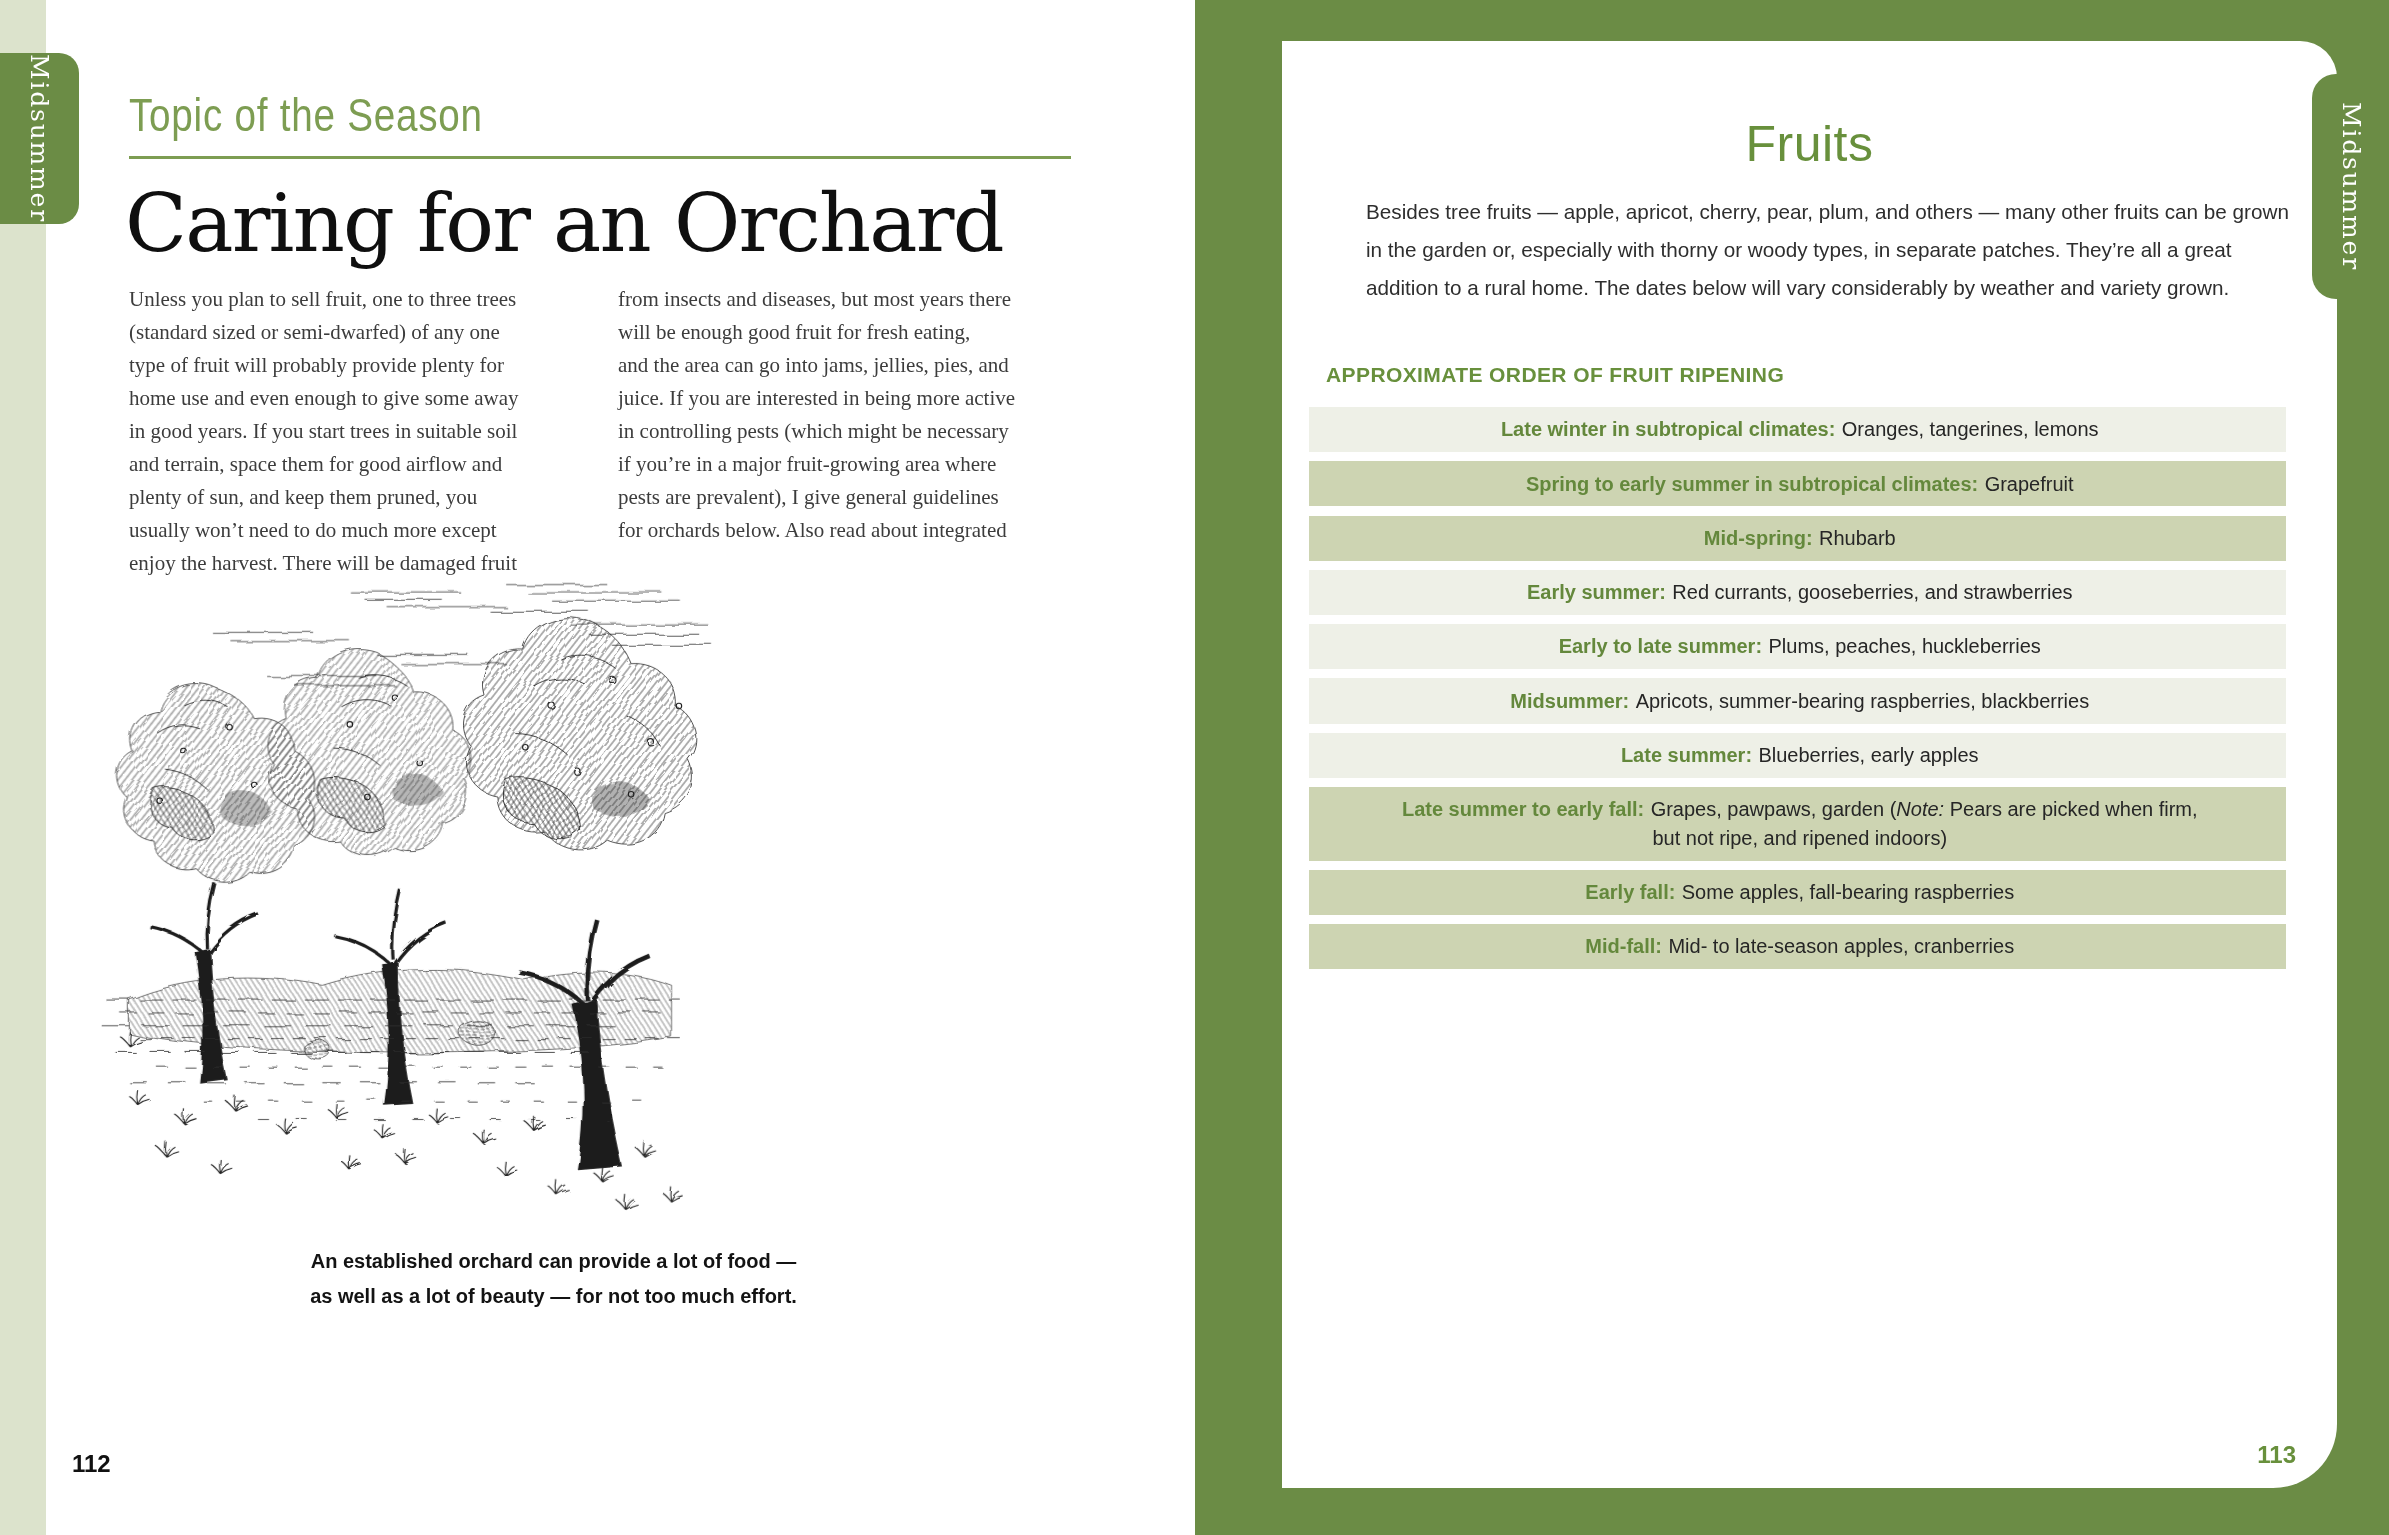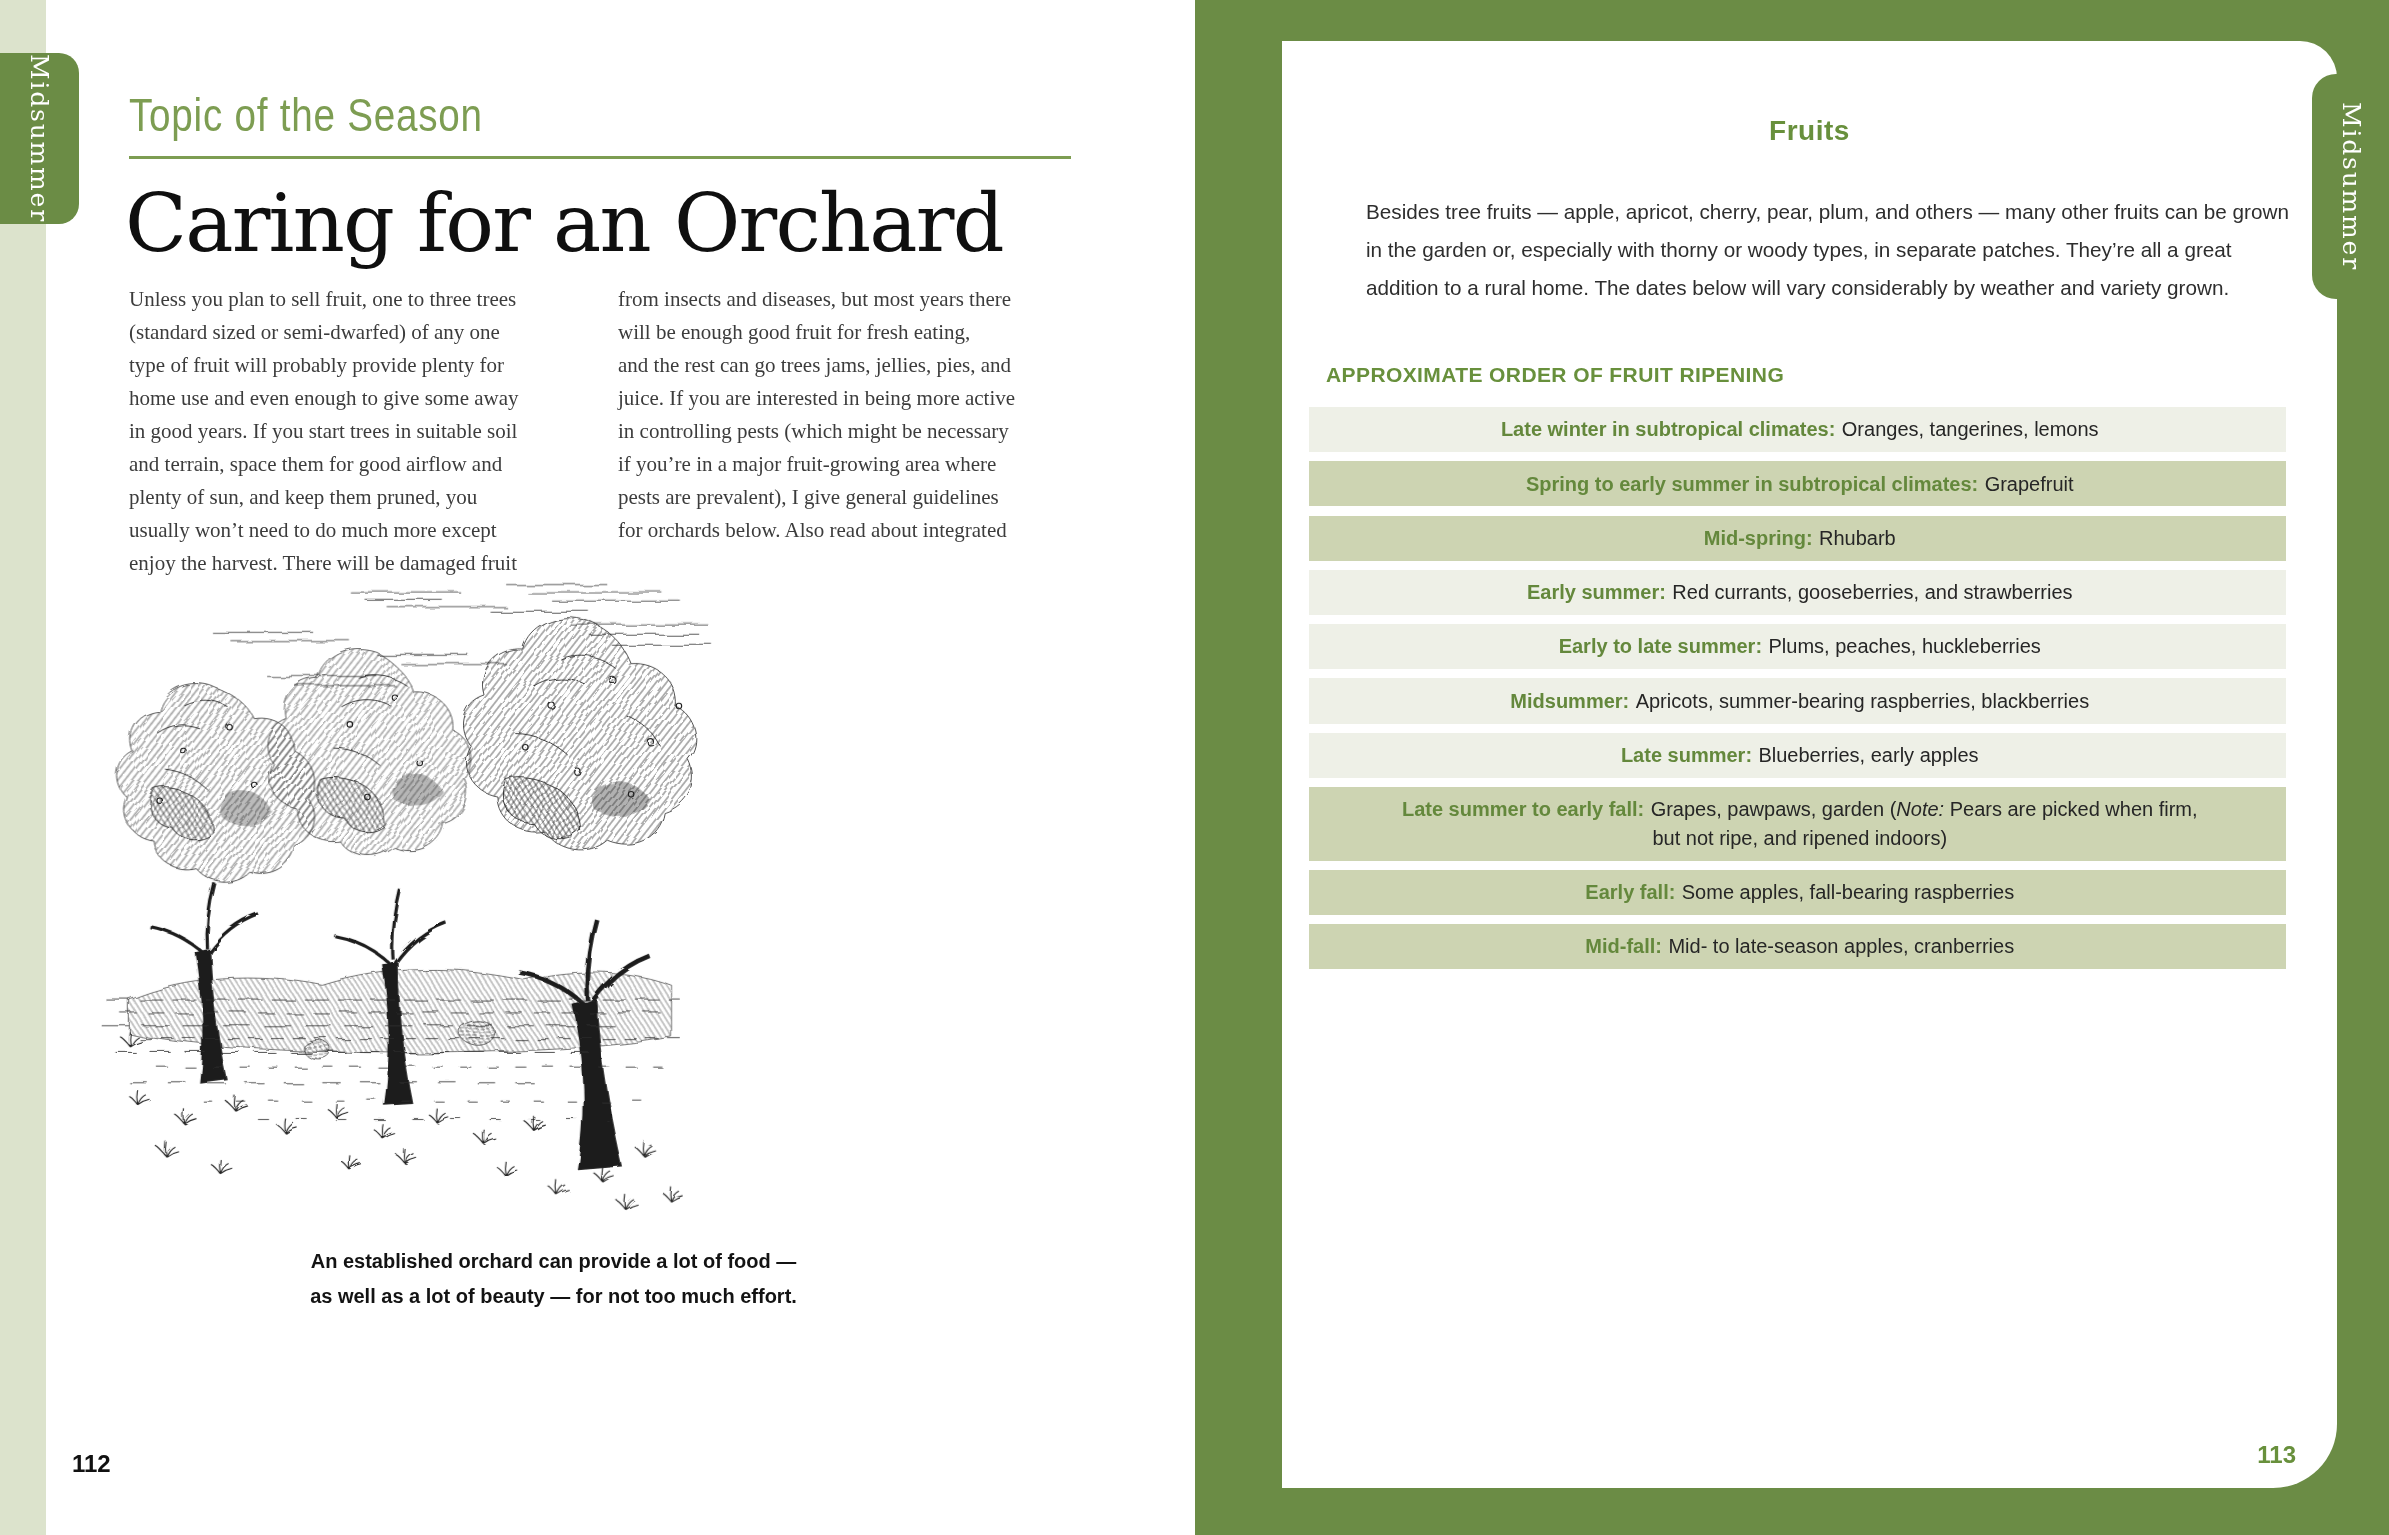--- a/index.html
+++ b/index.html
@@ -41,21 +41,21 @@
   .illo svg{width:100%;height:100%;}
   .caption{position:absolute;left:221px;top:1244px;width:665px;text-align:center;
     color:#131313;font-weight:bold;font-size:20px;line-height:35px;font-family:"Liberation Sans",sans-serif;}
   .pagenum-left{position:absolute;left:72px;top:1450px;font-size:24px;font-weight:bold;color:#111;}
 
   
   .page-right{position:absolute;left:1195px;top:0;width:1195px;height:1536px;background:var(--page-green);}
   .card{position:absolute;left:87px;top:41px;width:1055px;height:1447px;background:#ffffff;
     border-radius:0 37px 64px 0;}
   .fruits-title{position:absolute;left:0;top:74px;width:100%;text-align:center;
-    color:var(--heading-green);font-size:28px;font-weight:bold;letter-spacing:0.5px;}
+    color:var(--heading-green);font-size:50px;font-weight:normal;letter-spacing:0.5px;}
   .intro{position:absolute;left:44px;top:152px;width:928px;color:#2e2e2e;
     font-size:20.7px;line-height:38px;margin-left:40px;}
   .list-heading{position:absolute;left:44px;top:322px;color:var(--heading-green);
     font-size:21px;font-weight:bold;letter-spacing:0.4px;}
   .ripening{position:absolute;left:27px;top:366px;width:977px;text-align:center;}
   .rip-row{padding:8.3px 13px 8.3px 17.5px;margin-bottom:9.2px;font-size:20px;line-height:28.5px;color:#262626;}
   .rip-row.light{background:var(--row-light);}
   .rip-row.dark{background:var(--row-dark);}
   .rip-label{color:var(--label-green);font-weight:bold;margin-right:6.4px;}
   .tab-right{position:absolute;left:1117px;top:74px;width:78px;height:225px;border-radius:24px 0 0 24px;}
@@ -86,21 +86,21 @@
         <div class="bodyline">in good years. If you start trees in suitable soil</div>
         <div class="bodyline">and terrain, space them for good airflow and</div>
         <div class="bodyline">plenty of sun, and keep them pruned, you</div>
         <div class="bodyline">usually won’t need to do much more except</div>
         <div class="bodyline">enjoy the harvest. There will be damaged fruit</div>
       </div>
     <div class="body-col col-2">
 
     <div class="bodyline">from insects and diseases, but most years there</div>
         <div class="bodyline">will be enough good fruit for fresh eating,</div>
-        <div class="bodyline">and the rest can go trees jams, jellies, pies, and</div>
+        <div class="bodyline">and the area can go into jams, jellies, pies, and</div>
         <div class="bodyline">juice. If you are interested in being more active</div>
         <div class="bodyline">in controlling pests (which might be necessary</div>
         <div class="bodyline">if you’re in a major fruit-growing area where</div>
         <div class="bodyline">pests are prevalent), I give general guidelines</div>
         <div class="bodyline">for orchards below. Also read about integrated</div>
       </div>
 
     <figure class="illo">
       <svg viewBox="0 0 695 705" xmlns="http://www.w3.org/2000/svg">
         <defs>

